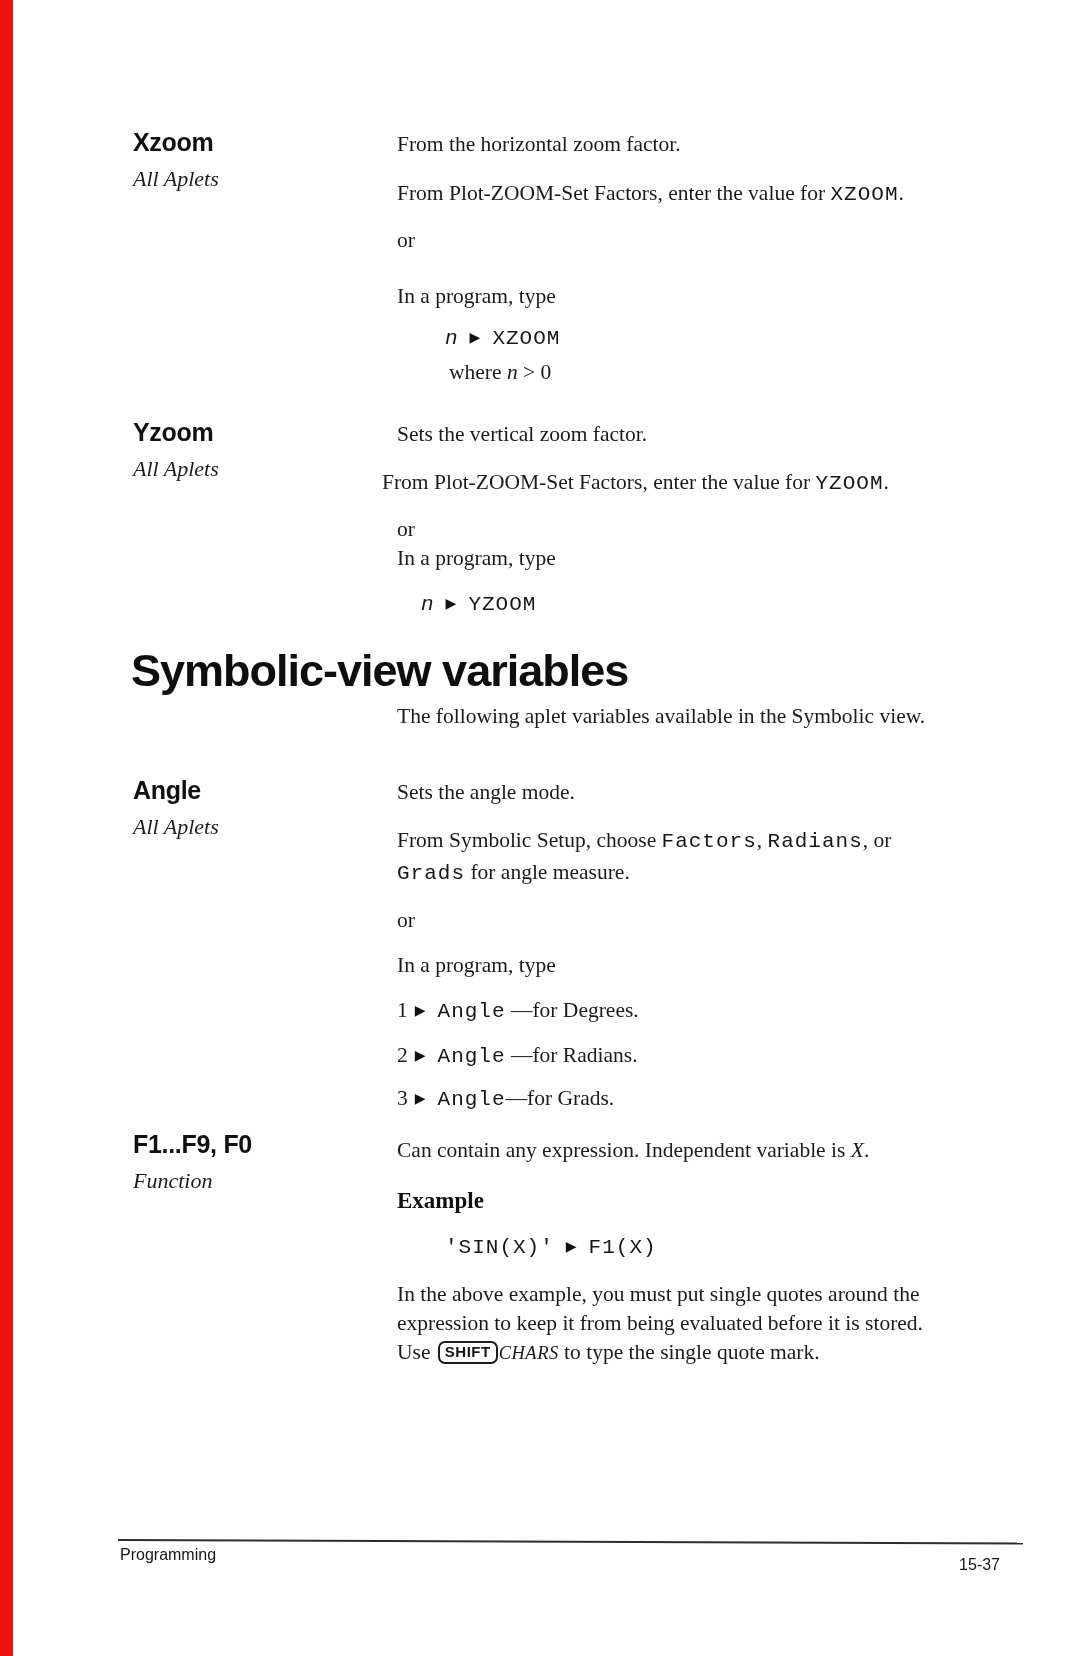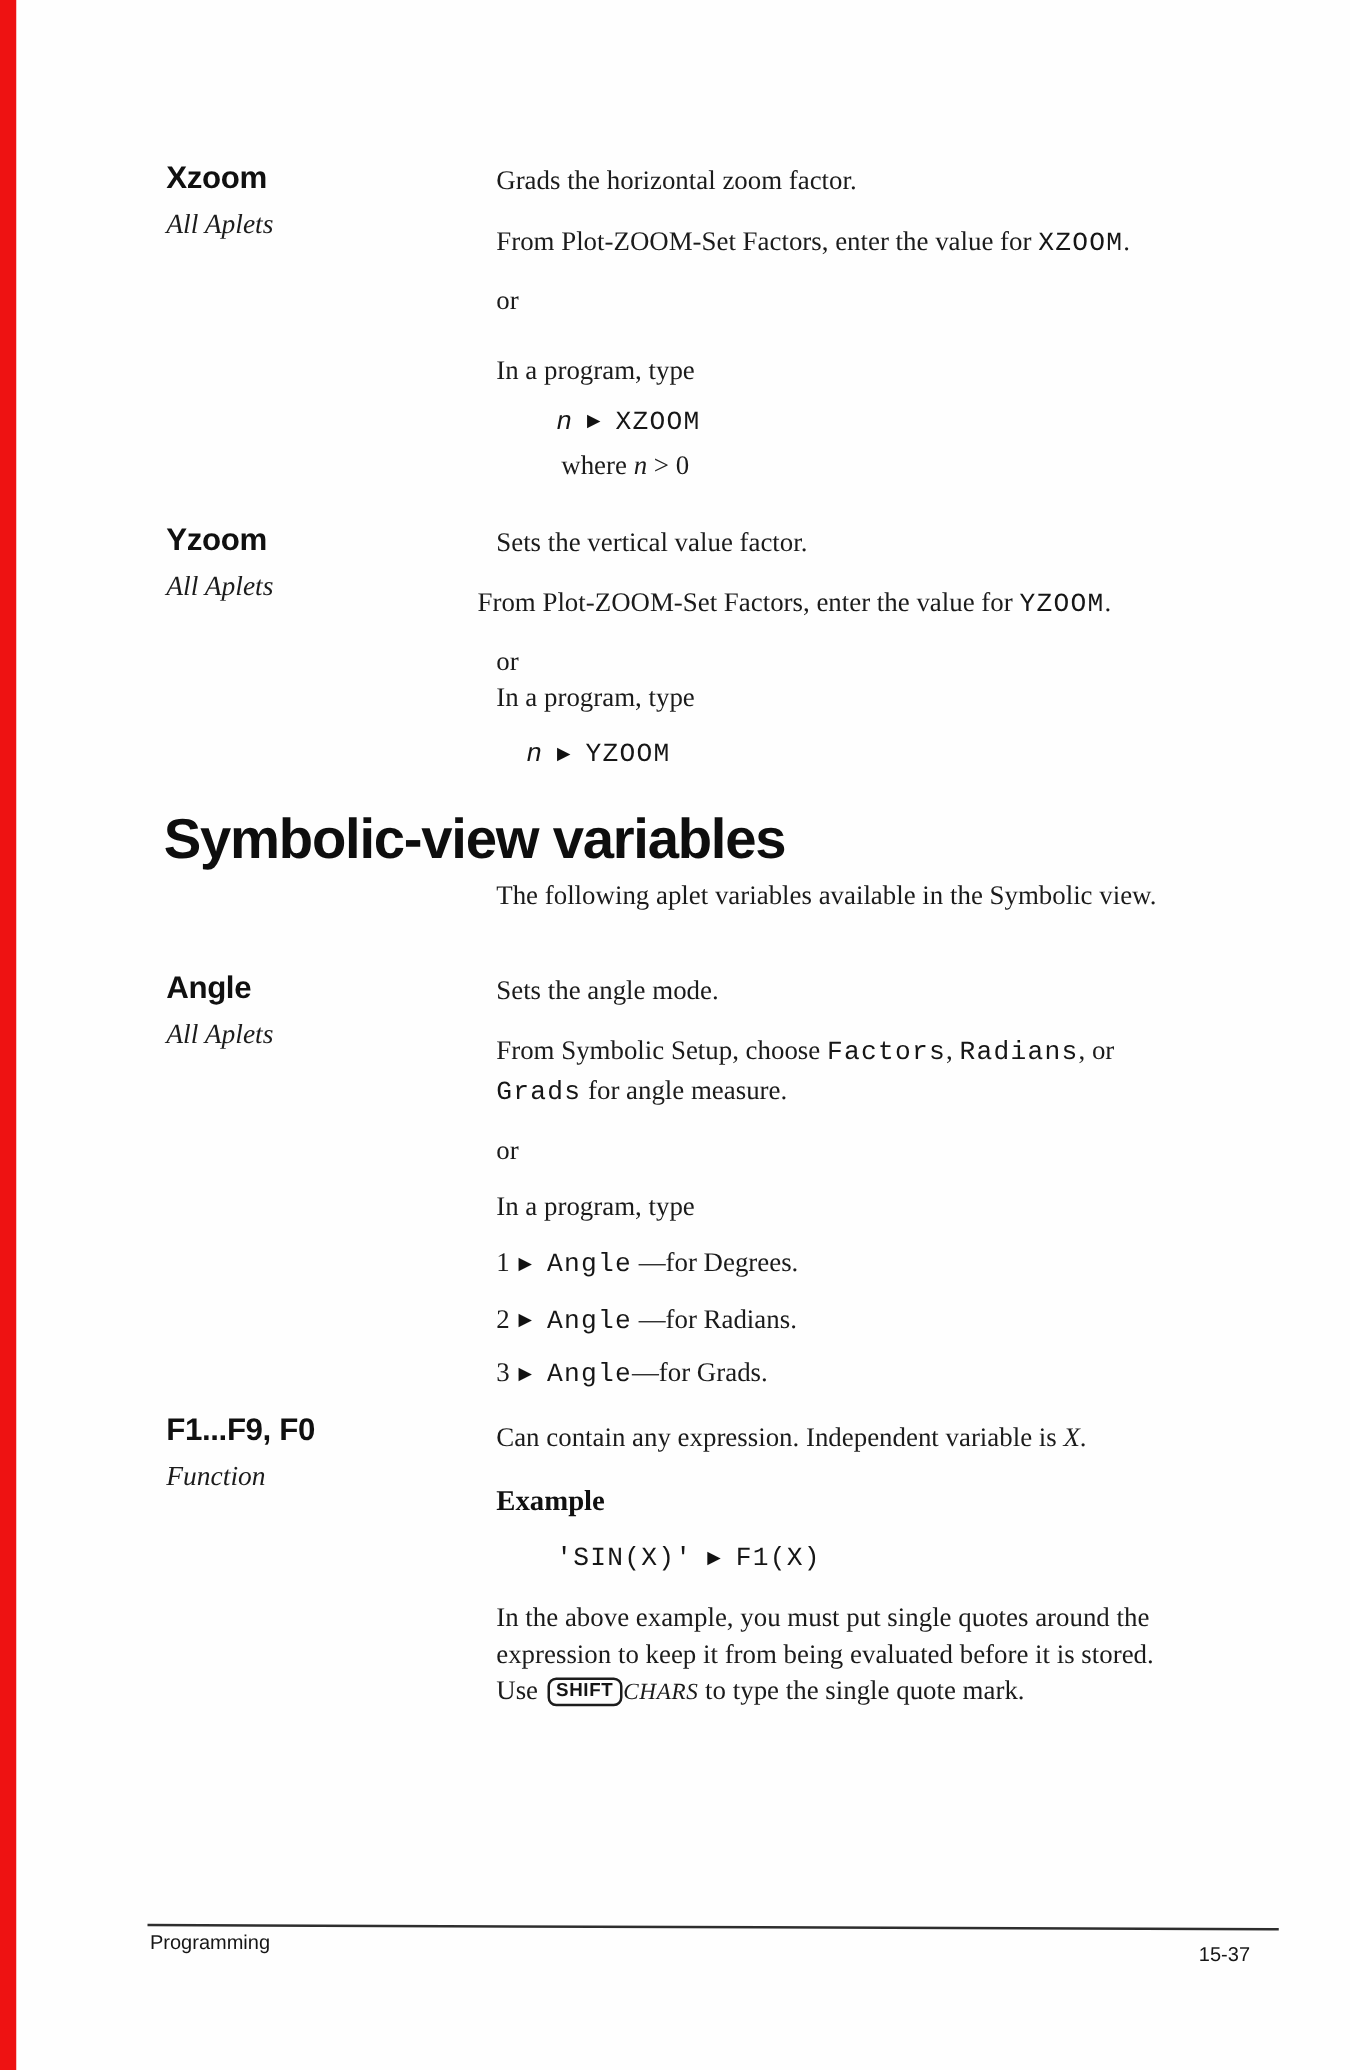--- a/index.html
+++ b/index.html
@@ -72,31 +72,31 @@
 </style>
 </head>
 <body>
 
 <div class="page">
   <div class="red-strip"></div>
 
   <div class="abs h-entry" style="left:133px;top:128px;">Xzoom</div>
   <div class="abs h-scope" style="left:133px;top:166px;">All Aplets</div>
 
-  <div class="abs body-text" style="left:397px;top:132px;">Grads the horizontal zoom factor.</div>
+  <div class="abs body-text" style="left:397px;top:132px;">From the horizontal zoom factor.</div>
   <div class="abs body-text" style="left:397px;top:181px;"><span>From Plot-ZOOM-Set Factors, enter the value for </span><span class="mono">XZOOM</span><span>.</span></div>
   <div class="abs body-text" style="left:397px;top:228px;">or</div>
   <div class="abs body-text" style="left:397px;top:284px;">In a program, type</div>
   <div class="abs code-line" style="left:445px;top:327px;"><span class="mono-var">n</span><span class="arrow">▶</span><span class="mono">XZOOM</span></div>
   <div class="abs body-text" style="left:449px;top:360px;"><span>where </span><span class="ser-var">n</span><span> &gt; 0</span></div>
 
   <div class="abs h-entry" style="left:133px;top:418px;">Yzoom</div>
   <div class="abs h-scope" style="left:133px;top:456px;">All Aplets</div>
 
-  <div class="abs body-text" style="left:397px;top:422px;">Sets the vertical value factor.</div>
+  <div class="abs body-text" style="left:397px;top:422px;">Sets the vertical zoom factor.</div>
   <div class="abs body-text" style="left:382px;top:470px;"><span>From Plot-ZOOM-Set Factors, enter the value for </span><span class="mono">YZOOM</span><span>.</span></div>
   <div class="abs body-text" style="left:397px;top:517px;">or</div>
   <div class="abs body-text" style="left:397px;top:546px;">In a program, type</div>
   <div class="abs code-line" style="left:421px;top:593px;"><span class="mono-var">n</span><span class="arrow">▶</span><span class="mono">YZOOM</span></div>
 
   <div class="abs h-big" style="left:131px;top:645px;">Symbolic-view variables</div>
   <div class="abs body-text" style="left:397px;top:704px;">The following aplet variables available in the Symbolic view.</div>
 
   <div class="abs h-entry" style="left:133px;top:776px;">Angle</div>
   <div class="abs h-scope" style="left:133px;top:814px;">All Aplets</div>

